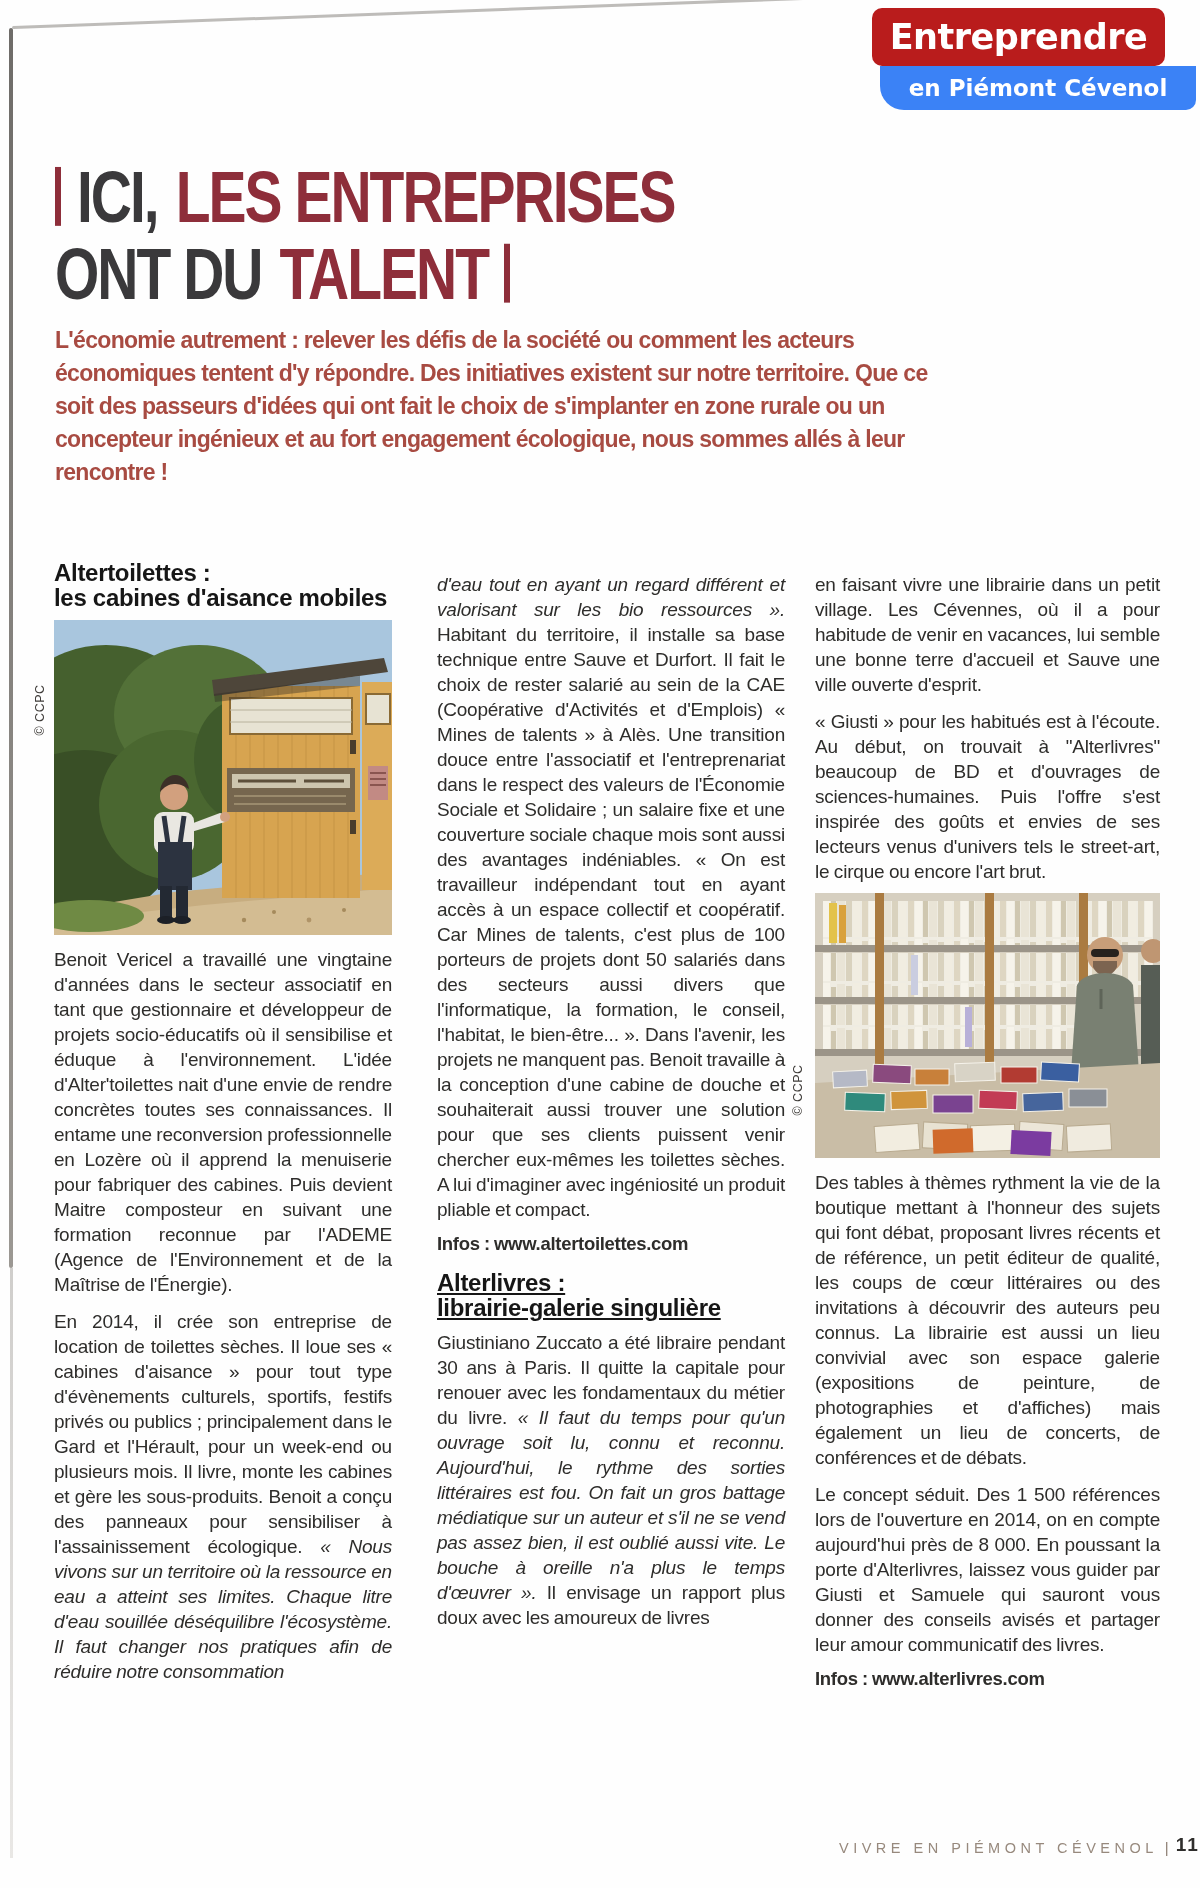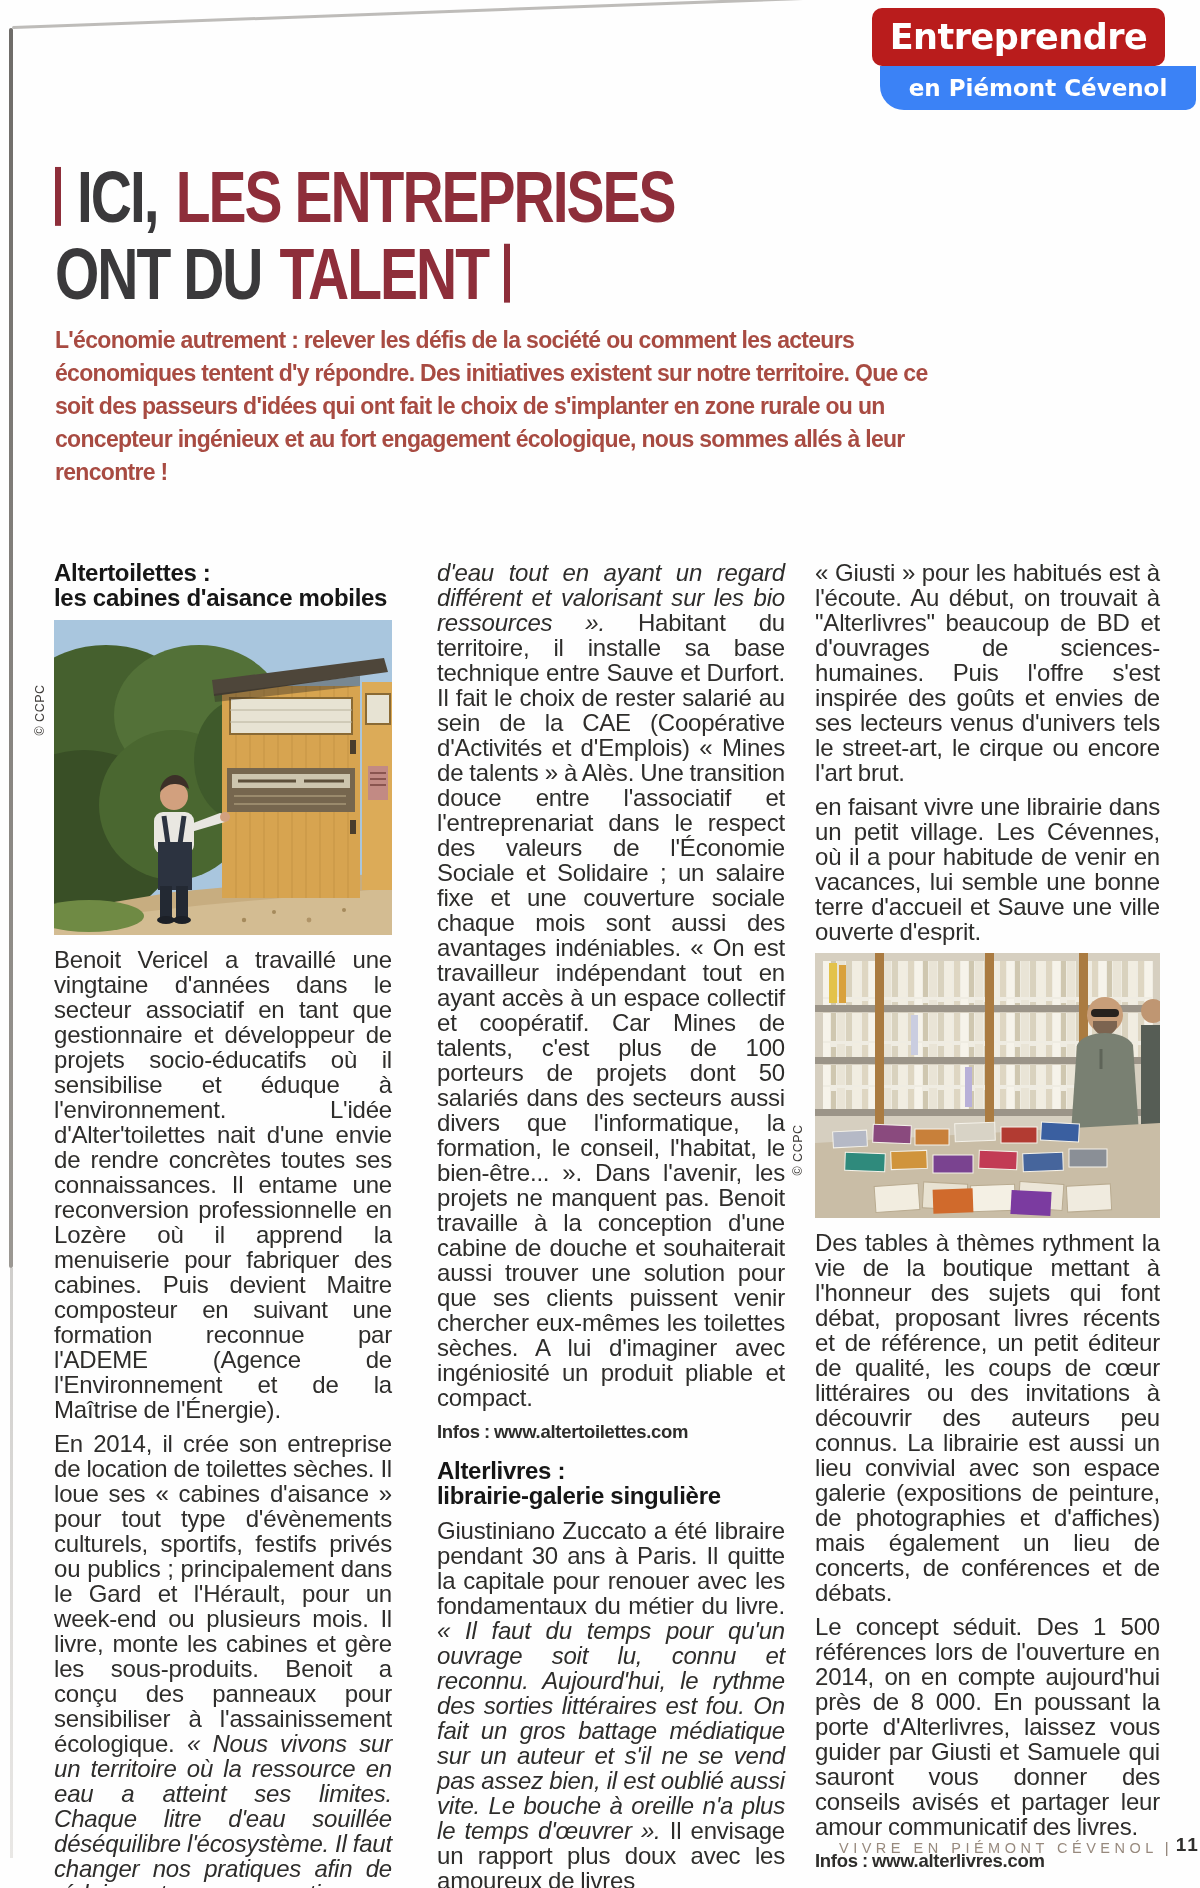--- a/index.html
+++ b/index.html
@@ -36,26 +36,26 @@
 
   
   .intro{position:absolute;left:55px;top:301px;width:908px;font-weight:bold;font-size:23px;
          line-height:33px;letter-spacing:-0.7px;color:#a84b42;}
 
   
   .col{position:absolute;top:560px;text-align:justify;}
   #col-0{left:54px;width:338px;}
   #col-1{left:437px;width:348px;}
   #col-2{left:815px;width:345px;}
-  .col p{margin:0 0 9px;font-size:24px;line-height:25px;letter-spacing:-0.2px;word-spacing:-0.6px;
+  .col p{margin:12px 0 9px;font-size:19px;line-height:25px;letter-spacing:-0.2px;word-spacing:-0.6px;
          hyphens:auto;-webkit-hyphens:auto;}
   .col h2{margin:0 0 10px;font-size:24px;line-height:25px;color:#161616;text-align:left;letter-spacing:-0.3px;}
   .col h2 + p{margin-top:0;}
   .col p.info{font-weight:bold;font-size:18.5px;letter-spacing:-0.3px;margin:0 0 8px;text-align:left;}
-  #col-1 h2{margin-top:14px;}
+  #col-1 h2{margin-top:14px;text-decoration:underline;}
   .col em{font-style:italic;}
 
   figure{position:relative;margin:8px 0 12px;padding:0;}
   figure svg{display:block;}
   #fig-librairie{margin-top:6px;}
   .credit{position:absolute;display:block;width:64px;text-align:center;font-size:12.5px;color:#3e3b38;
           letter-spacing:.5px;transform:rotate(-90deg);transform-origin:center;}
   #fig-toilettes .credit{left:-46px;top:83px;}
   #fig-librairie .credit{left:-49px;top:190px;}
 
@@ -158,22 +158,22 @@
       <p><span>Benoit Vericel a travaillé une vingtaine d'années dans le secteur associatif en tant que gestionnaire et développeur de projets socio-éducatifs où il sensibilise et éduque à l'environnement. L'idée d'Alter'toilettes nait d'une envie de rendre concrètes toutes ses connaissances. Il entame une reconversion professionnelle en Lozère où il apprend la menuiserie pour fabriquer des cabines. Puis devient Maitre composteur en suivant une formation reconnue par l'ADEME (Agence de l'Environnement et de la Maîtrise de l'Énergie).</span></p>
       <p><span>En 2014, il crée son entreprise de location de toilettes sèches. Il loue ses « cabines d'aisance » pour tout type d'évènements culturels, sportifs, festifs privés ou publics ; principalement dans le Gard et l'Hérault, pour un week-end ou plusieurs mois. Il livre, monte les cabines et gère les sous-produits. Benoit a conçu des panneaux pour sensibiliser à l'assainissement écologique. </span><em>« Nous vivons sur un territoire où la ressource en eau a atteint ses limites. Chaque litre d'eau souillée déséquilibre l'écosystème. Il faut changer nos pratiques afin de réduire notre consommation</em></p>
     </div>
   <div class="col" id="col-1">
       <p><em>d'eau tout en ayant un regard différent et valorisant sur les bio ressources ».</em><span> Habitant du territoire, il installe sa base technique entre Sauve et Durfort. Il fait le choix de rester salarié au sein de la CAE (Coopérative d'Activités et d'Emplois) « Mines de talents » à Alès. Une transition douce entre l'associatif et l'entreprenariat dans le respect des valeurs de l'Économie Sociale et Solidaire ; un salaire fixe et une couverture sociale chaque mois sont aussi des avantages indéniables. « On est travailleur indépendant tout en ayant accès à un espace collectif et coopératif. Car Mines de talents, c'est plus de 100 porteurs de projets dont 50 salariés dans des secteurs aussi divers que l'informatique, la formation, le conseil, l'habitat, le bien-être... ». Dans l'avenir, les projets ne manquent pas. Benoit travaille à la conception d'une cabine de douche et souhaiterait aussi trouver une solution pour que ses clients puissent venir chercher eux-mêmes les toilettes sèches. A lui d'imaginer avec ingéniosité un produit pliable et compact.</span></p>
       <p class="info">Infos : www.altertoilettes.com</p>
       <h2>Alterlivres :<br>librairie-galerie singulière</h2>
       <p><span>Giustiniano Zuccato a été libraire pendant 30 ans à Paris. Il quitte la capitale pour renouer avec les fondamentaux du métier du livre. </span><em>« Il faut du temps pour qu'un ouvrage soit lu, connu et reconnu. Aujourd'hui, le rythme des sorties littéraires est fou. On fait un gros battage médiatique sur un auteur et s'il ne se vend pas assez bien, il est oublié aussi vite. Le bouche à oreille n'a plus le temps d'œuvrer ».</em><span> Il envisage un rapport plus doux avec les amoureux de livres</span></p>
     </div>
   <div class="col" id="col-2">
+      <p><span>en faisant vivre une librairie dans un petit village. Les Cévennes, où il a pour habitude de venir en vacances, lui semble une bonne terre d'accueil et Sauve une ville ouverte d'esprit.</span></p>
       <p><span>« Giusti » pour les habitués est à l'écoute. Au début, on trouvait à "Alterlivres" beaucoup de BD et d'ouvrages de sciences-humaines. Puis l'offre s'est inspirée des goûts et envies de ses lecteurs venus d'univers tels le street-art, le cirque ou encore l'art brut.</span></p>
-      <p><span>en faisant vivre une librairie dans un petit village. Les Cévennes, où il a pour habitude de venir en vacances, lui semble une bonne terre d'accueil et Sauve une ville ouverte d'esprit.</span></p>
       <figure id="fig-librairie">
     <svg viewBox="0 0 345 265" width="345" height="265">
       <defs>
         <pattern id="books" width="46" height="44" patternUnits="userSpaceOnUse">
           <rect width="46" height="44" fill="#efece2"></rect>
           <rect x="1" y="4" width="6" height="40" fill="#ded6c2"></rect>
           <rect x="8" y="2" width="7" height="42" fill="#f6f3ea"></rect>
           <rect x="16" y="6" width="5" height="38" fill="#cfc7b0"></rect>
           <rect x="22" y="3" width="8" height="41" fill="#e9e4d6"></rect>
           <rect x="31" y="5" width="6" height="39" fill="#d9d2be"></rect>

